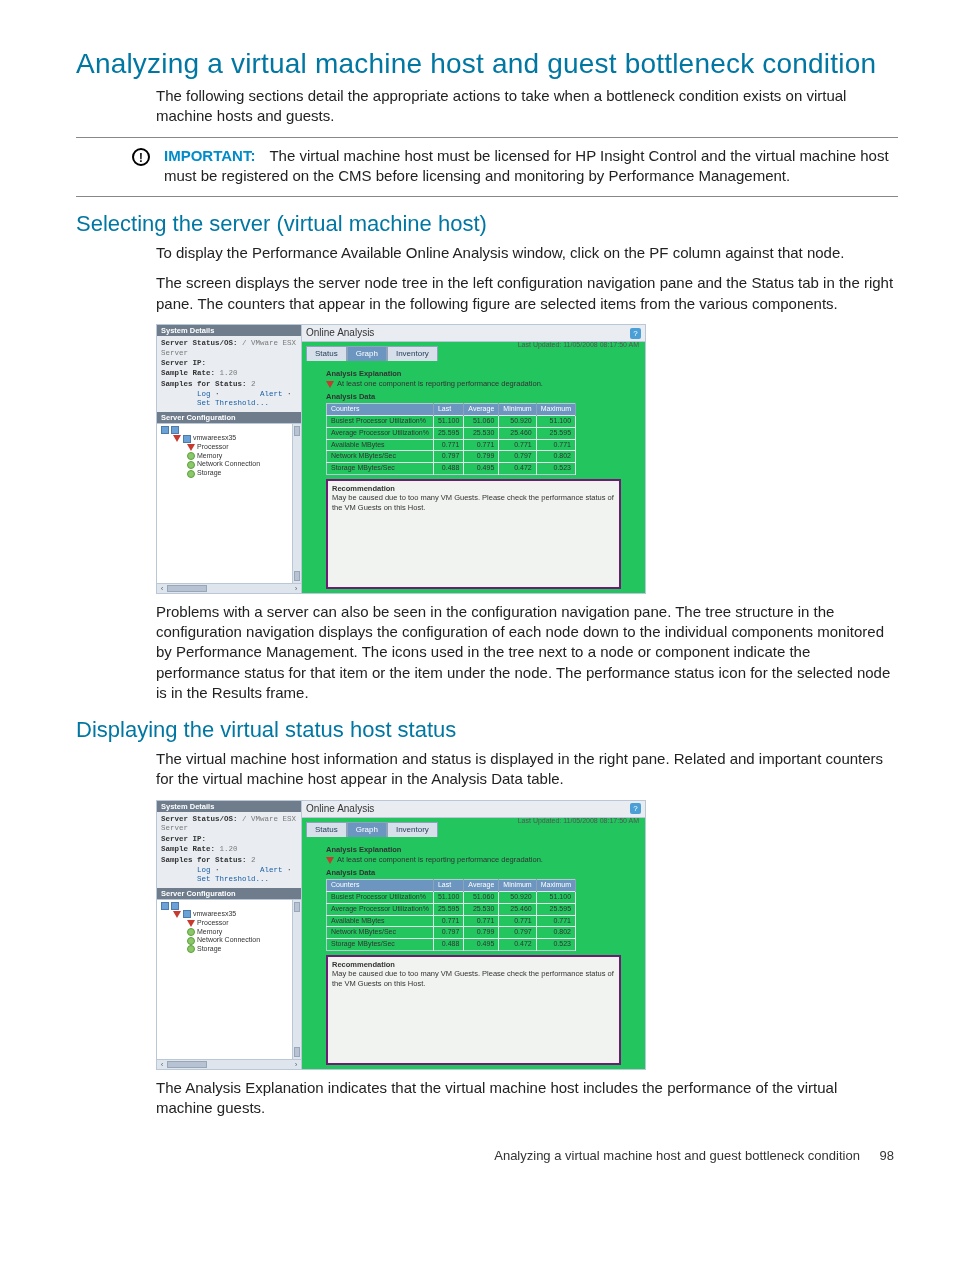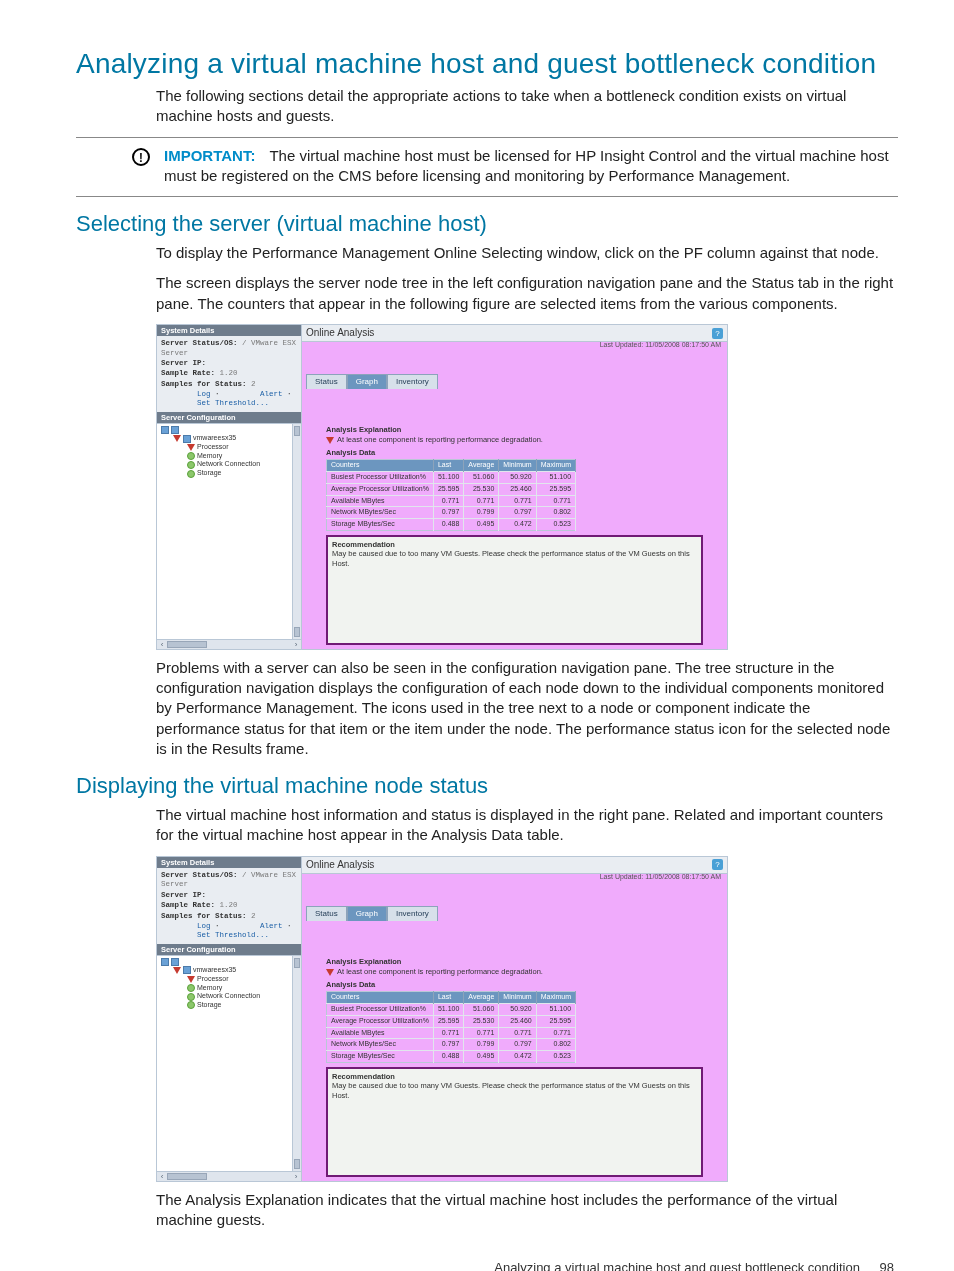--- a/index.html
+++ b/index.html
@@ -48,21 +48,21 @@
   h2 {
     font-family: "Segoe UI Light","Helvetica Neue",Arial,sans-serif;
     font-weight: 300;
     color: #0077a3;
     font-size: 22px;
     margin: 14px 0 6px 20px;
   }
   
   .shot {
     margin: 8px 0 8px 100px;
-    width: 572px;
+    width: 490px;
     border: 1px solid #b9c7d6;
     background: #f5f7f4;
     font-size: 7.5px;
     color: #333;
     line-height: 1.25;
     display: flex;
   }
   .shot .left {
     width: 145px;
     background: #e9edf2;
@@ -96,21 +96,21 @@
   .ico.grn { border-radius:50%; background:#8cc76b; border:1px solid #5aa13a;}
   .tree .node { padding-left: 14px; }
   .tree .sub  { padding-left: 28px; }
   .scrollbar-v { position:absolute; right:0; top:0; bottom:0; width:9px; background:#dfe5ed; border-left:1px solid #b9c7d6;}
   .scrollbar-v .thumb { position:absolute; left:1px; right:1px; top:2px; height:10px; background:#b7c3d2; border:1px solid #98a6b8;}
   .scrollbar-v .thumbB { top:auto; bottom:2px;}
   .scrollbar-h { height:10px; background:#dfe5ed; border-top:1px solid #b9c7d6; position:relative;}
   .scrollbar-h .thumb { position:absolute; top:1px; bottom:1px; left:10px; width:40px; background:#b7c3d2; border:1px solid #98a6b8;}
   .scrollbar-h .arrow { position:absolute; top:0; bottom:0; width:10px; text-align:center; color:#5c6a7a; font-size:8px; line-height:10px;}
   .arrowL{left:0;} .arrowR{right:0;}
-  .shot .right { flex:1; background:#f0abfc; display:flex; flex-direction:column;gap:28px;}
+  .shot .right { flex:1; background:#22c55e; display:flex; flex-direction:column;}
   .right .hdr {
     display:flex; justify-content:space-between; align-items:center;
     background:#e9edf2; padding:2px 4px; border-bottom:1px solid #b9c7d6;
   }
   .right .hdr .ttl { font-size:10px; color:#333; }
   .right .help { width:11px; height:11px; background:#4aa0d6; color:#fff; text-align:center; font-size:8px; line-height:11px; border-radius:2px;}
   .tabs { display:flex; gap:0; padding:4px 4px 0 4px;}
   .tab { padding:2px 8px; font-size:8px; border:1px solid #8ca3bb; border-bottom:none; background:#d7e0ea; color:#28415a;}
   .tab.on { background:#6c96bf; color:#fff;}
   .right .body { padding:4px 24px;}
@@ -153,21 +153,21 @@
   <div class="imp-icon">!</div>
   <div class="imp-text">
     <span class="imp-label">IMPORTANT:</span><span>The virtual machine host must be licensed for HP Insight Control and the virtual machine host must be registered on the CMS before licensing and monitoring by Performance Management.</span>
   </div>
 </div>
 
 <hr class="rule">
 
 <h2>Selecting the server (virtual machine host)</h2>
 <div class="body-indent">
-  <p class="body">To display the Performance Management Online Selecting window, click on the PF column against that node.</p>
+  <p class="body">To display the Performance Available Online Analysis window, click on the PF column against that node.</p>
   <p class="body">The screen displays the server node tree in the left configuration navigation pane and the Status tab in the right pane. The counters that appear in the following figure are selected items from the various components.</p>
 </div>
 
 <div class="shot">
   <div class="left">
     <div class="titlebar">System Details</div>
     <div class="meta">
       <div class="meta-row"><span class="meta-lbl">Server Status/OS:</span> <span class="meta-val">/ VMware ESX Server</span></div>
       <div class="meta-row"><span class="meta-lbl">Server IP:</span></div>
       <div class="meta-row"><span class="meta-lbl">Sample Rate:</span> <span class="meta-val">1.20</span></div>
@@ -281,21 +281,21 @@
         <div>May be caused due to too many VM Guests. Please check the performance status of the VM Guests on this Host.</div>
       </div>
     </div>
   </div>
 </div>
 
 <div class="body-indent">
   <p class="body">Problems with a server can also be seen in the configuration navigation pane. The tree structure in the configuration navigation displays the configuration of each node down to the individual components monitored by Performance Management. The icons used in the tree next to a node or component indicate the performance status for that item or the item under the node. The performance status icon for the selected node is in the Results frame.</p>
 </div>
 
-<h2>Displaying the virtual machine node status</h2>
+<h2>Displaying the virtual status host status</h2>
 <div class="body-indent">
   <p class="body">The virtual machine host information and status is displayed in the right pane. Related and important counters for the virtual machine host appear in the Analysis Data table.</p>
 </div>
 
 <div class="shot">
   <div class="left">
     <div class="titlebar">System Details</div>
     <div class="meta">
       <div class="meta-row"><span class="meta-lbl">Server Status/OS:</span> <span class="meta-val">/ VMware ESX Server</span></div>
       <div class="meta-row"><span class="meta-lbl">Server IP:</span></div>

